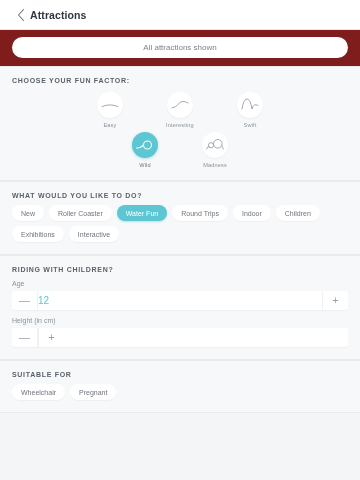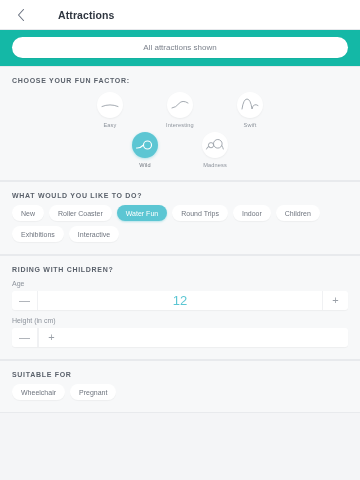--- a/index.html
+++ b/index.html
@@ -26,29 +26,29 @@
   .back-btn {
     width: 18px; height: 18px;
     display: flex; align-items: center; justify-content: center;
     cursor: pointer;
   }
   .back-btn svg { display: block; }
   .header-title {
     font-size: 10.5px;
     font-weight: bold;
     color: #2f3640;
-    margin-left: 28px;
+    margin-left: 0;
     letter-spacing: .1px;
   }
 
   
   .body { flex: 1 1 auto; overflow: hidden; background: #f4f5f7; }
 
   
-  .pill-wrap { padding: 7px 12px 8px 12px; background: #14b8a6; }
+  .pill-wrap { padding: 7px 12px 8px 12px; background: #7f1d1d; }
   .status-pill {
     height: 21px;
     background: #ffffff;
     border-radius: 11px;
     display: flex; align-items: center; justify-content: center;
     font-size: 8px;
     color: #7c828c;
     box-shadow: 0 1px 1px rgba(0,0,0,.035);
     cursor: pointer;
   }
@@ -130,22 +130,22 @@
     font-size: 11px;
     line-height: 1;
     cursor: pointer;
     flex: 0 0 auto;
     user-select: none;
   }
   .step-btn.minus { border-right: 1px solid #f0f1f3; }
   .step-btn.plus { border-left: 1px solid #f0f1f3; }
   .step-value {
     flex: 1 1 auto;
-    text-align: center;
-    font-size: 13px;
+    text-align: left;
+    font-size: 10px;
     color: #8d939c;
   }
   .step-value.accent { color: #5cc6d3; }
 
   .spacer-bottom { height: 90px; background: #f4f5f7; }
 </style>
 </head>
 <body>
 
 <div class="screen">

